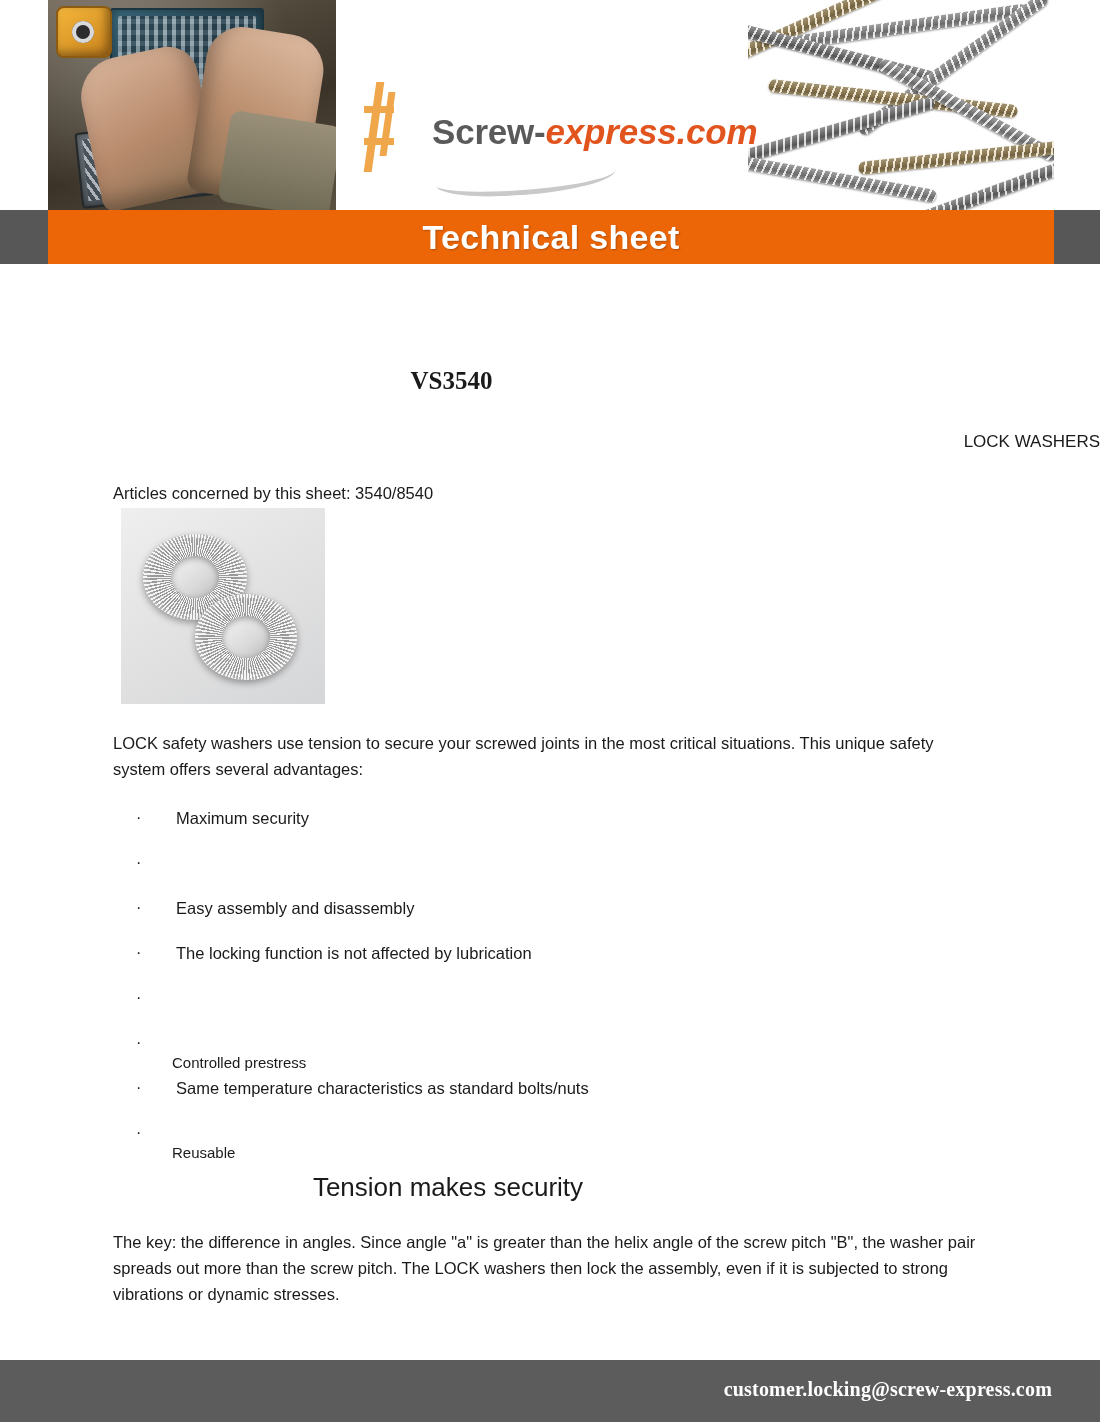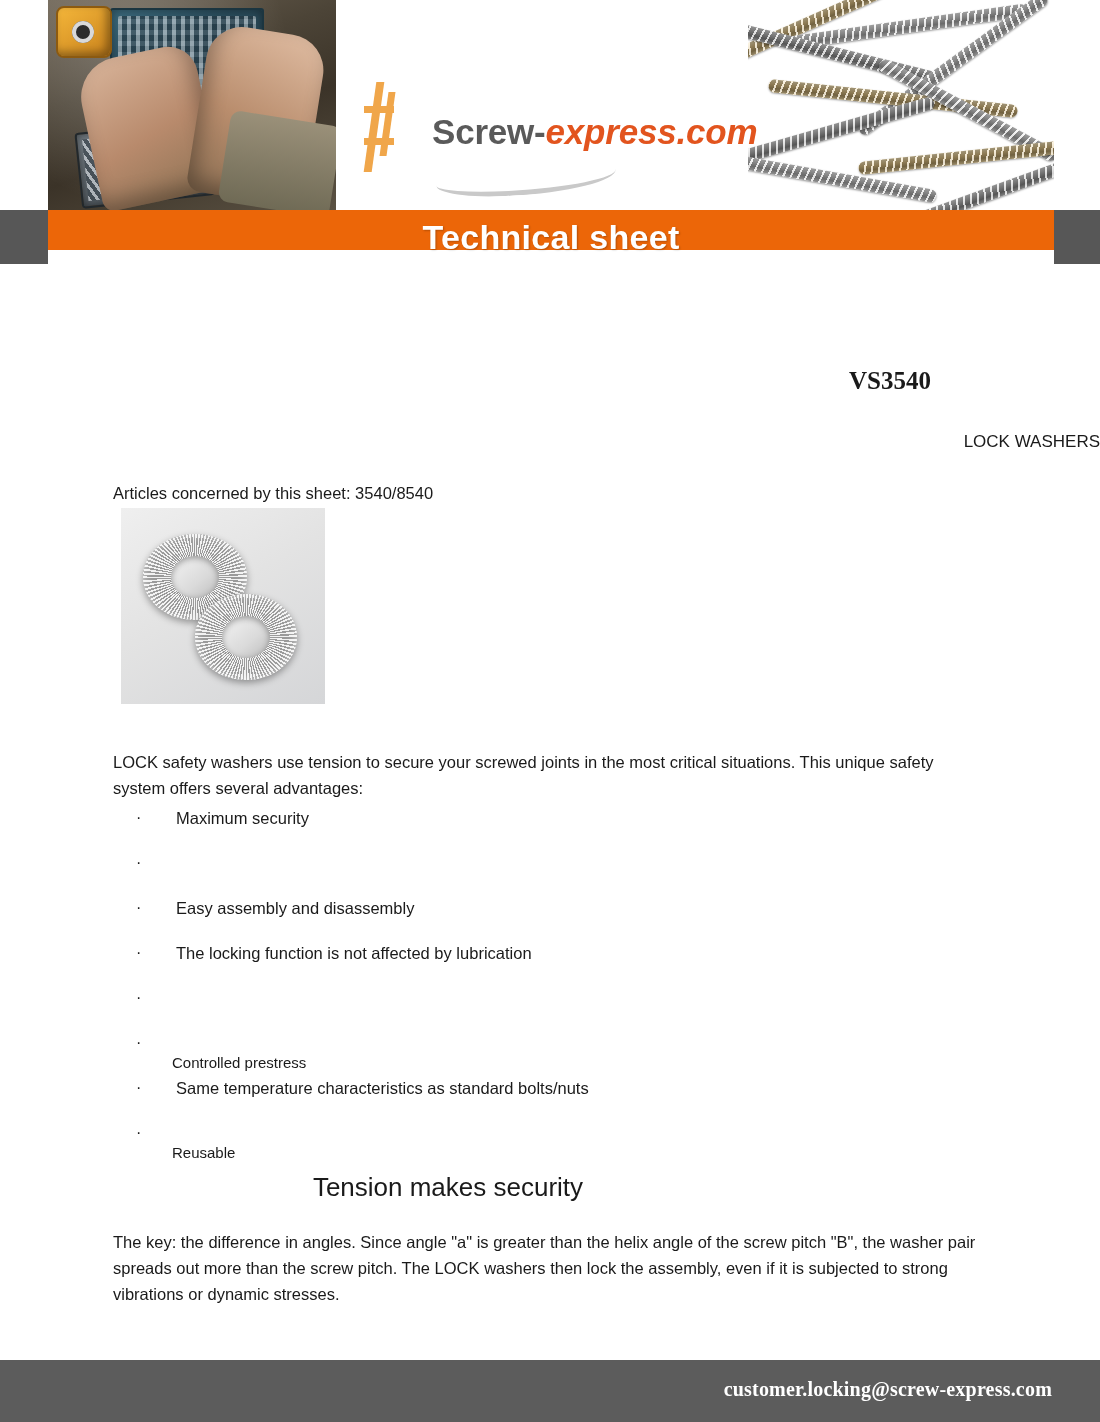--- a/index.html
+++ b/index.html
@@ -197,21 +197,21 @@
   .screw.dark {
     background: linear-gradient(180deg, #d7d7d7 0%, #8c8c8c 40%, #4f4f4f 70%, #b3b3b3 100%);
   }
 
   
   .banner {
     position: absolute;
     left: 48px;
     top: 210px;
     width: 1006px;
-    height: 40px;
+    height: 54px;
     background: #ec6608;
   }
   .banner-title {
     position: absolute;
     left: 0;
     top: 0;
     width: 1006px;
     line-height: 54px;
     text-align: center;
     color: #ffffff;
@@ -244,26 +244,25 @@
     left: 0;
     top: 264px;
     width: 1100px;
     height: 1100px;
   }
   .doc-code {
     position: absolute;
     left: 0;
     top: 103px;
     width: 903px;
-    text-align: right;
+    text-align: center;
     font-family: "Liberation Serif", serif;
     font-size: 25px;
     font-weight: bold;
     color: #1a1a1a;
-    margin-left: 28px;
   }
   .doc-subtitle {
     position: absolute;
     left: 0;
     top: 168px;
     width: 1100px;
     text-align: right;
     font-size: 17px;
     color: #1a1a1a;
   }
@@ -324,21 +323,21 @@
   }
 
   .para {
     position: absolute;
     font-size: 16.5px;
     line-height: 26px;
     color: #1a1a1a;
   }
   .para-intro {
     left: 113px;
-    top: 485px;
+    top: 466px;
     width: 830px;
   }
   .bullets {
     position: absolute;
     left: 136px;
     top: 545px;
     width: 830px;
   }
   .bullet {
     position: relative;

